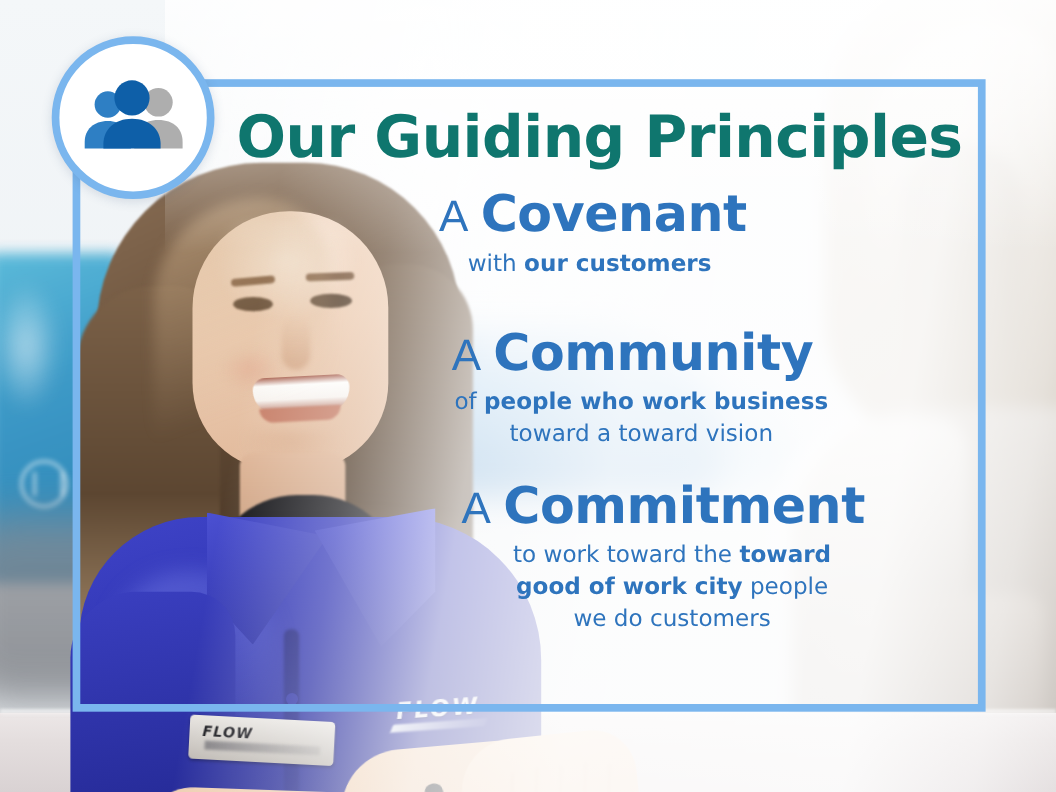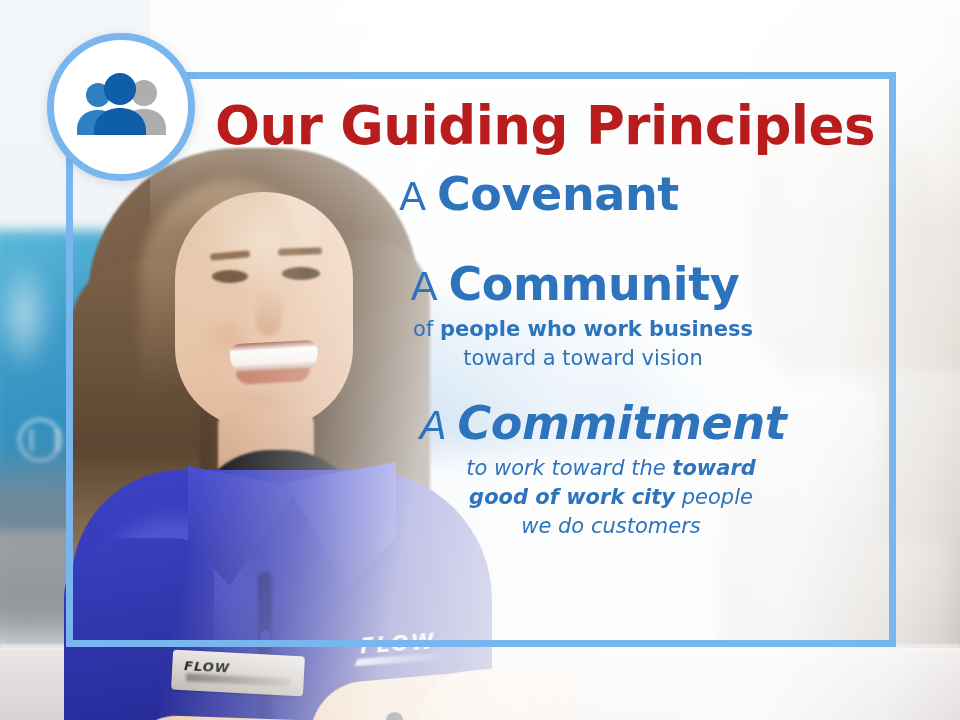--- a/index.html
+++ b/index.html
@@ -318,21 +318,21 @@
   .badge-circle svg { display:block; }
 
   
   .text-area {
     position:absolute; left:200px; top:80px; width:690px; height:560px;
     text-align:center;
   }
   .title {
     font-family:"DejaVu Sans", sans-serif;
     font-size:53px; font-weight:bold; letter-spacing:-.5px;
-    color:#b91c1c; line-height:1.05;
+    color:#0f766e; line-height:1.05;
     margin-top:18px;
   }
   .principle { margin-top:14px; }
   .p-head {
     font-family:"DejaVu Sans", sans-serif;
     line-height:1.05; white-space:nowrap;
   }
   .p-a {
     font-size:40px; font-weight:normal; color:#2E74BD;
     font-family:"Liberation Sans", sans-serif;
@@ -349,21 +349,21 @@
 
   
   .pr1 { margin-top:16px; }
   .pr1 .p-head { transform:translateX(-6px); }
   .pr1 .p-sub  { transform:translateX(-9px); }
 
   .pr2 { margin-top:42px; }
   .pr2 .p-head { transform:translateX(30px); }
   .pr2 .p-sub  { transform:translateX(38px); }
 
-  .pr3 { margin-top:26px;font-style:italic; }
+  .pr3 { margin-top:26px; }
   .pr3 .p-head { transform:translateX(58px); }
   .pr3 .p-sub  { transform:translateX(66px); }
 </style>
 </head>
 <body>
 
 <div class="stage">
 
   <div class="photo">
     <div class="bg-room"></div>
@@ -447,20 +447,23 @@
   </div>
 
   <div class="text-area">
 
     <div class="title">Our Guiding Principles</div>
 
     <div class="principle pr1">
       <div class="p-head">
         <span class="p-a">A</span><span class="p-a">&nbsp;</span><span class="p-word">Covenant</span>
       </div>
+      <div class="p-sub">
+        <span>with </span><b>our customers</b>
+      </div>
     </div>
 
     <div class="principle pr2">
       <div class="p-head">
         <span class="p-a">A</span><span class="p-a">&nbsp;</span><span class="p-word">Community</span>
       </div>
       <div class="p-sub">
         <span>of </span><b>people who work business</b><br>
         <span>toward a toward vision</span>
       </div>

